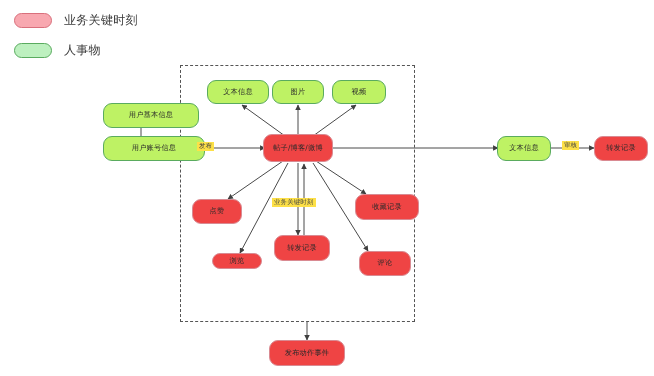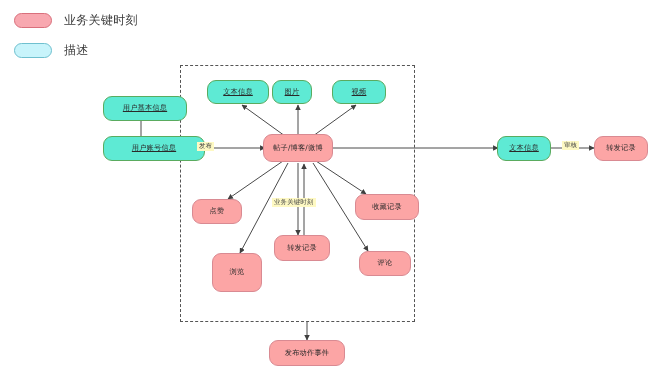--- a/index.html
+++ b/index.html
@@ -32,26 +32,25 @@
     border-width: 1px;
     border-style: solid;
     font-size: 7.2px;
     line-height: 1.15;
     letter-spacing: 0.2px;
     color: #2a2a2a;
     white-space: nowrap;
     z-index: 3;
   }
   .node.green {
-    background: #5eead4;
+    background: #bef264;
     border-color: #5aab5f;
-    text-decoration: underline;
   }
   .node.pink {
-    background: #fca5a5;
+    background: #ef4444;
     border-color: #d98a92;
   }
   .legend {
     position: absolute;
     left: 14px;
     top: 8px;
     z-index: 5;
   }
   .legend-row {
     display: flex;
@@ -75,21 +74,21 @@
     margin-left: 12px;
     font-size: 12px;
     color: #3a3a3a;
     letter-spacing: 0.3px;
     white-space: nowrap;
   }
   .edge-label {
     position: absolute;
     font-size: 6.4px;
     color: #444444;
-    background: #fef9c3;
+    background: #fde047;
     padding: 0 2px;
     white-space: nowrap;
     z-index: 4;
     letter-spacing: 0.2px;
   }
   .group-box {
     position: absolute;
     box-sizing: border-box;
     border: 1.2px dashed #555555;
     background: transparent;
@@ -141,40 +140,40 @@
 </svg>
 
 <div class="group-box" style="left:180px; top:65px; width:235px; height:257px;"></div>
 
 <div class="legend">
   <div class="legend-row">
     <div class="legend-swatch c-pink"></div>
     <div class="legend-label">业务关键时刻</div>
   </div>
   <div class="legend-row">
-    <div class="legend-swatch c-cyan"></div>
-    <div class="legend-label">描述</div>
+    <div class="legend-swatch c-green"></div>
+    <div class="legend-label">人事物</div>
   </div>
 </div>
 
-<div class="node green" style="left:103px; top:96px; width:84px; height:25px;">用户基本信息</div>
+<div class="node green" style="left:103px; top:103px; width:96px; height:25px;">用户基本信息</div>
 
 <div class="node green" style="left:103px; top:136px; width:102px; height:25px;">用户账号信息</div>
 
 <div class="node green" style="left:207px; top:80px; width:62px; height:24px;">文本信息</div>
 
-<div class="node green" style="left:272px; top:80px; width:40px; height:24px;">图片</div>
+<div class="node green" style="left:272px; top:80px; width:52px; height:24px;">图片</div>
 
 <div class="node green" style="left:332px; top:80px; width:54px; height:24px;">视频</div>
 
 <div class="node pink" style="left:263px; top:134px; width:70px; height:28px;">帖子/博客/微博</div>
 
 <div class="node pink" style="left:192px; top:199px; width:50px; height:25px;border-radius:9px;">点赞</div>
 
-<div class="node pink" style="left:212px; top:253px; width:50px; height:39px;">浏览</div>
+<div class="node pink" style="left:212px; top:253px; width:50px; height:16px;">浏览</div>
 
 <div class="node pink" style="left:274px; top:235px; width:56px; height:26px;">转发记录</div>
 
 <div class="node pink" style="left:355px; top:194px; width:64px; height:26px;">收藏记录</div>
 
 <div class="node pink" style="left:359px; top:251px; width:52px; height:25px;">评论</div>
 
 <div class="node green" style="left:497px; top:136px; width:54px; height:25px;">文本信息</div>
 
 <div class="node pink" style="left:594px; top:136px; width:54px; height:25px;">转发记录</div>

